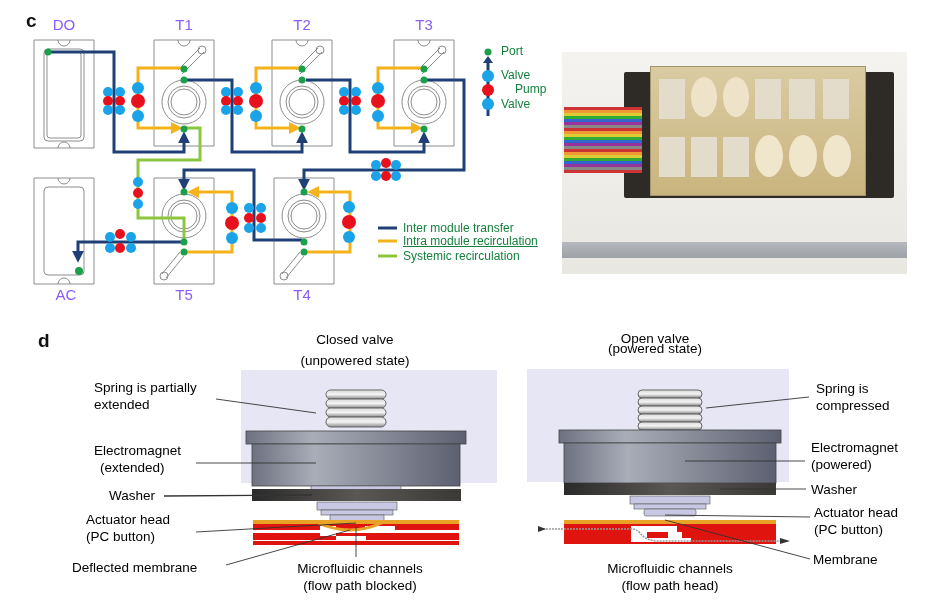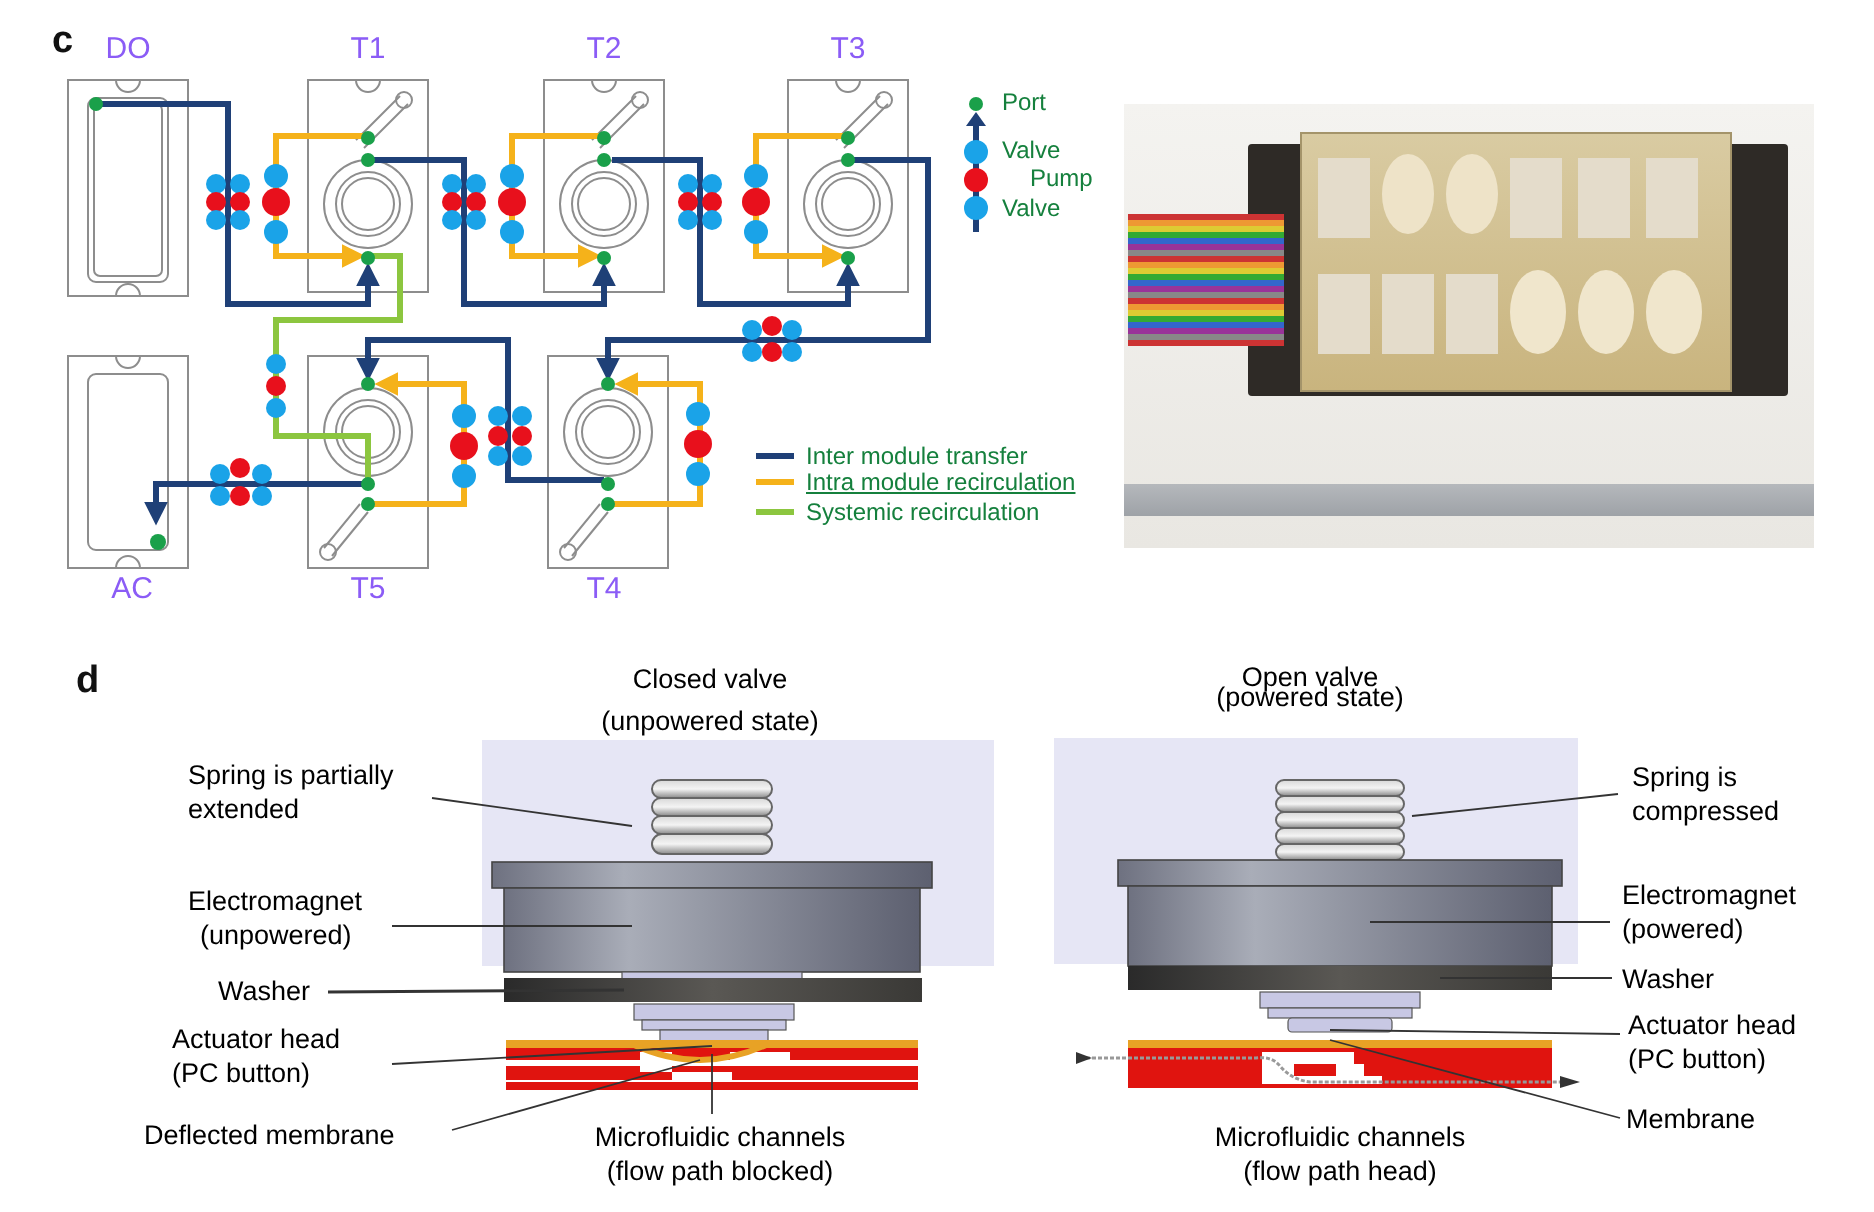--- a/index.html
+++ b/index.html
@@ -369,21 +369,21 @@
     <line x1="685" y1="461" x2="805" y2="461"></line>
     <line x1="720" y1="489" x2="806" y2="489"></line>
     <line x1="665" y1="515" x2="810" y2="517"></line>
     <line x1="665" y1="520" x2="810" y2="559"></line>
   </g>
 </svg>
 
 <div class="abs lbl" style="left:94px;top:379px;">Spring is partially</div>
 <div class="abs lbl" style="left:94px;top:396px;">extended</div>
 <div class="abs lbl" style="left:94px;top:442px;">Electromagnet</div>
-<div class="abs lbl" style="left:100px;top:459px;">(unpowered)</div>
+<div class="abs lbl" style="left:100px;top:459px;">(extended)</div>
 <div class="abs lbl" style="left:109px;top:487px;">Washer</div>
 <div class="abs lbl" style="left:86px;top:511px;">Actuator head</div>
 <div class="abs lbl" style="left:86px;top:528px;">(PC button)</div>
 <div class="abs lbl" style="left:72px;top:559px;">Deflected membrane</div>
 <div class="abs lbl center" style="left:280px;top:560px;width:160px;">Microfluidic channels</div>
 <div class="abs lbl center" style="left:280px;top:577px;width:160px;">(flow path blocked)</div>
 
 <div class="abs lbl" style="left:816px;top:380px;">Spring is</div>
 <div class="abs lbl" style="left:816px;top:397px;text-align:right;">compressed</div>
 <div class="abs lbl" style="left:811px;top:439px;">Electromagnet</div>

